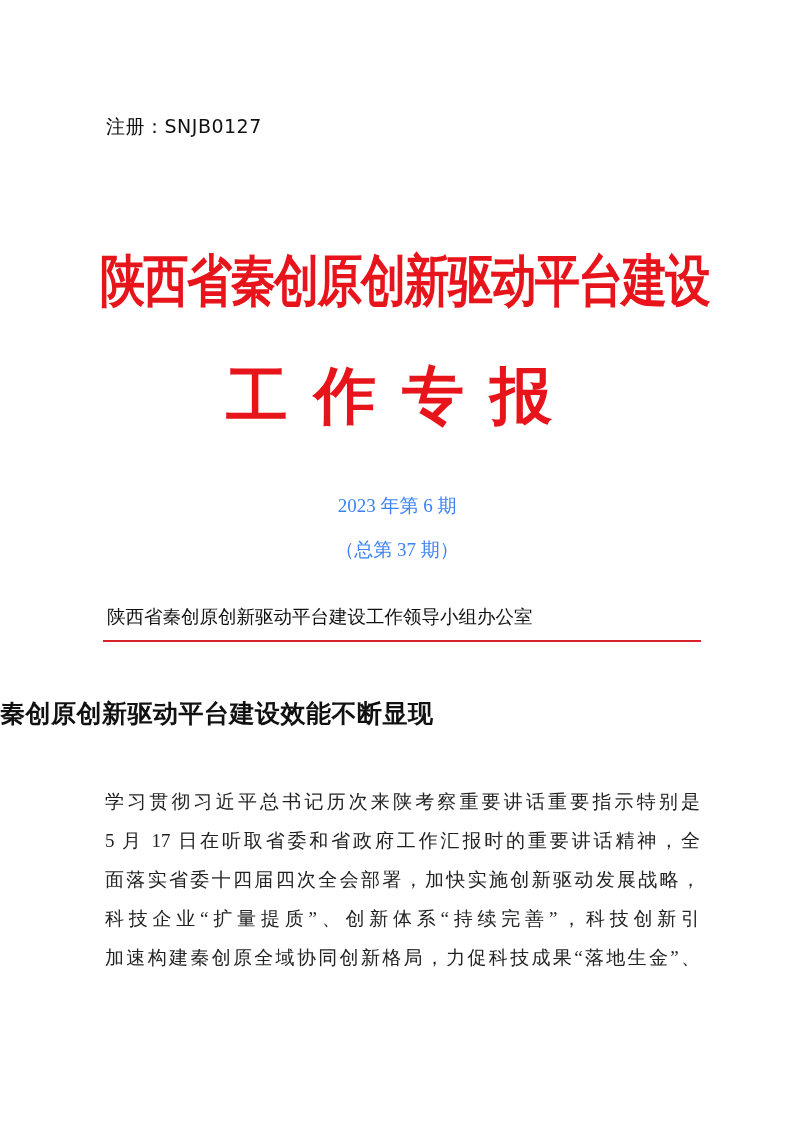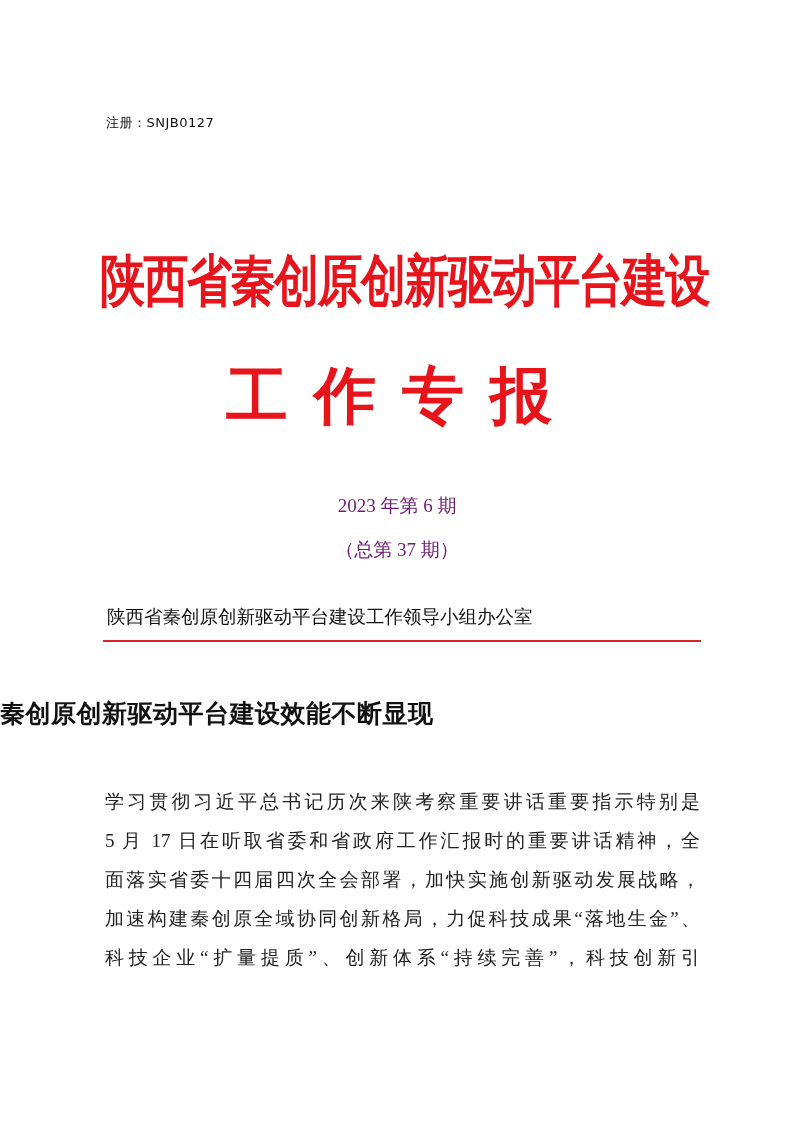--- a/index.html
+++ b/index.html
@@ -1,27 +1,27 @@
 <!DOCTYPE html>
 <html><head>
   <meta charset="utf-8">
   <style>
     html, body { margin: 0; padding: 0; background: #ffffff; }
     body { width: 794px; height: 1123px; position: relative; overflow: hidden;
            font-family: "DejaVu Serif", "Liberation Serif", serif; color: #1a1a1a; }
     .abs { position: absolute; }
     .reg { left: 106px; top: 114px; font-family: "DejaVu Sans", "Liberation Sans", sans-serif;
-           font-size: 13px; letter-spacing: 0.5px; color: #111; }
+           font-size: 19px; letter-spacing: 0.5px; color: #111; }
     .title1 { left: 100px; top: 244px; width: 600px; text-align: center;
               font-size: 45px; font-weight: bold; color: #e8141b; letter-spacing: -1.5px;
               transform: scaleY(1.25); transform-origin: top center; white-space: nowrap; }
     .title2 { left: 200px; top: 354px; width: 400px; 
               font-size: 62px; font-weight: bold; color: #e8141b; letter-spacing: 26px;
               text-indent: 26px; white-space: nowrap; }
-    .issue { left: 0; width: 794px; text-align: center; font-size: 19px; color: #701a75;
+    .issue { left: 0; width: 794px; text-align: center; font-size: 19px; color: #3b82f6;
              font-family: "Liberation Serif", "DejaVu Serif", serif; }
     .issue1 { top: 493px; }
     .issue2 { top: 537px; }
     .orgline { left: 107px; top: 604px; width: 594px; display: flex; justify-content: space-between;
                font-size: 18.5px; color: #111; font-family: "Liberation Serif", "DejaVu Serif", serif;
                white-space: nowrap; gap: 32px; }
     .rule { left: 103px; top: 640px; width: 598px; height: 2px; background: #d9232a; }
     .headline { left: 0; top: 697px; width: 662px; text-align: left;
                 font-size: 25px; font-weight: bold; color: #111; letter-spacing: 0.5px; white-space: nowrap; }
     .body { left: 105px; top: 782px; width: 595px; font-size: 19px; color: #222;
@@ -45,15 +45,15 @@
 </div>
 
 <div class="abs rule"></div>
 
 <div class="abs headline">秦创原创新驱动平台建设效能不断显现</div>
 
 <div class="abs body">
   <p>学习贯彻习近平总书记历次来陕考察重要讲话重要指示特别是</p>
   <p>5 月 17 日在听取省委和省政府工作汇报时的重要讲话精神，全</p>
   <p>面落实省委十四届四次全会部署，加快实施创新驱动发展战略，</p>
+  <p>科技企业“扩量提质”、创新体系“持续完善”，科技创新引</p>
   <p>加速构建秦创原全域协同创新格局，力促科技成果“落地生金”、</p>
-  <p>科技企业“扩量提质”、创新体系“持续完善”，科技创新引</p>
 </div>
 
 </body></html>

